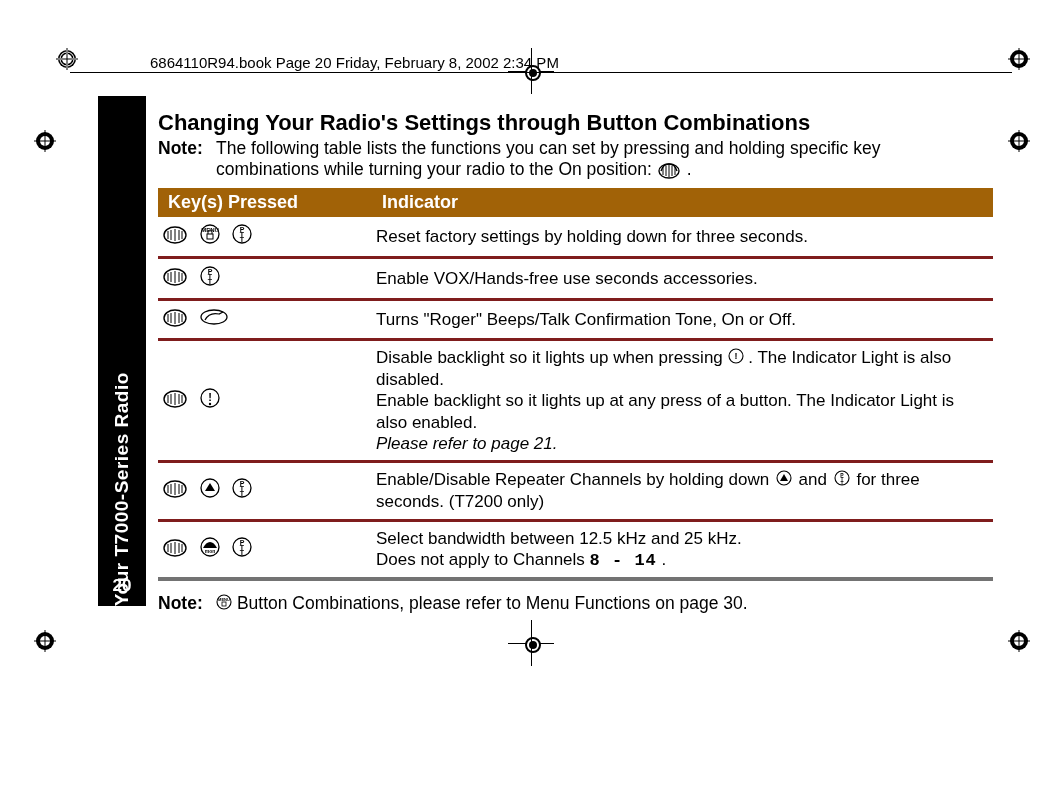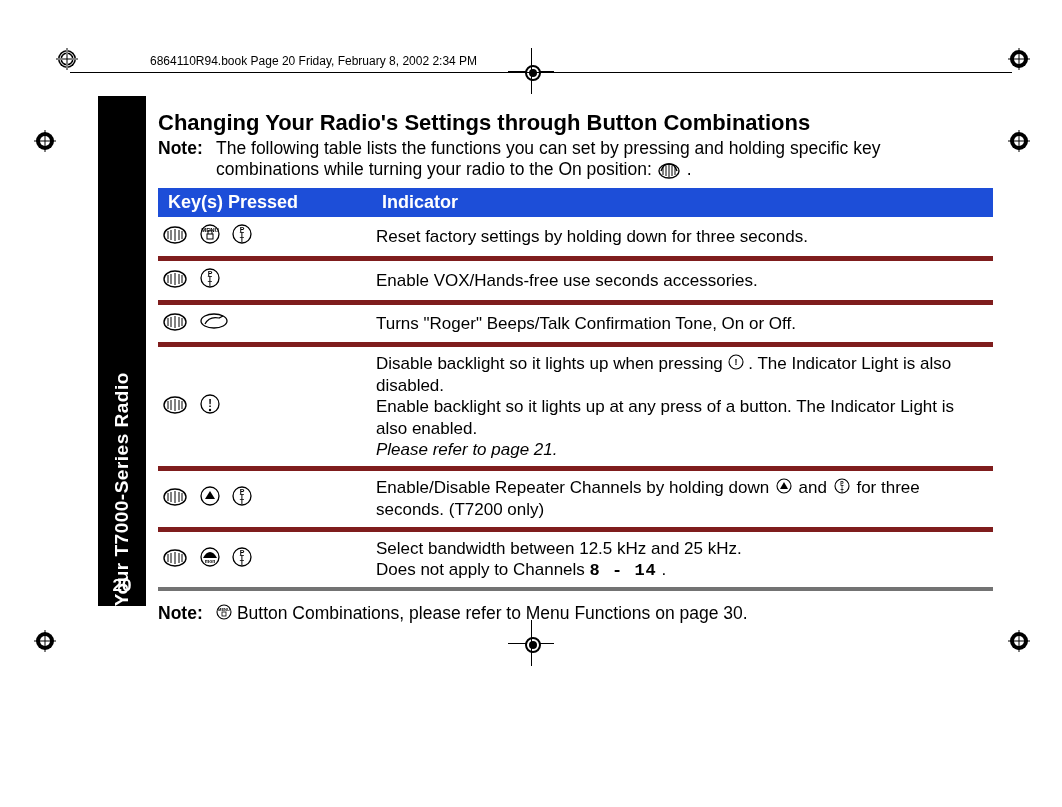--- a/index.html
+++ b/index.html
@@ -27,21 +27,21 @@
     left: 70px;
     right: 50px;
     border-top: 1px solid #000;
   }
   .hrule-top { top: 72px; }
 
   .header-line {
     position: absolute;
     top: 54px;
     left: 150px;
-    font-size: 12px;
+    font-size: 15px;
   }
 
   
   .left-tab {
     position: absolute;
     top: 96px;
     left: 98px;
     width: 48px;
     height: 510px;
     background: #000;
@@ -100,29 +100,29 @@
 
   
   table.keys {
     border-collapse: collapse;
     width: 835px;
     margin-top: 2px;
     margin-bottom: 12px;
     font-size: 17px;
   }
   table.keys thead th {
-    background: #1d4ed8;
+    background: #a16207;
     color: #fff;
     text-align: left;
     padding: 4px 10px;
     font-weight: bold;
     font-size: 18px;
   }
   table.keys tbody td {
-    border-bottom: 5px solid #7f1d1d;
+    border-bottom: 3px solid #7f1d1d;
     padding: 6px 10px 6px 4px;
     vertical-align: middle;
   }
   table.keys tbody td.kcell { white-space: nowrap; width: 200px; }
   table.keys tbody tr:last-child td { border-bottom: 4px solid #737373; }
   .func-multi { line-height: 1.25; }
   .func-multi .ital { font-style: italic; }
 
   
   .ic {

